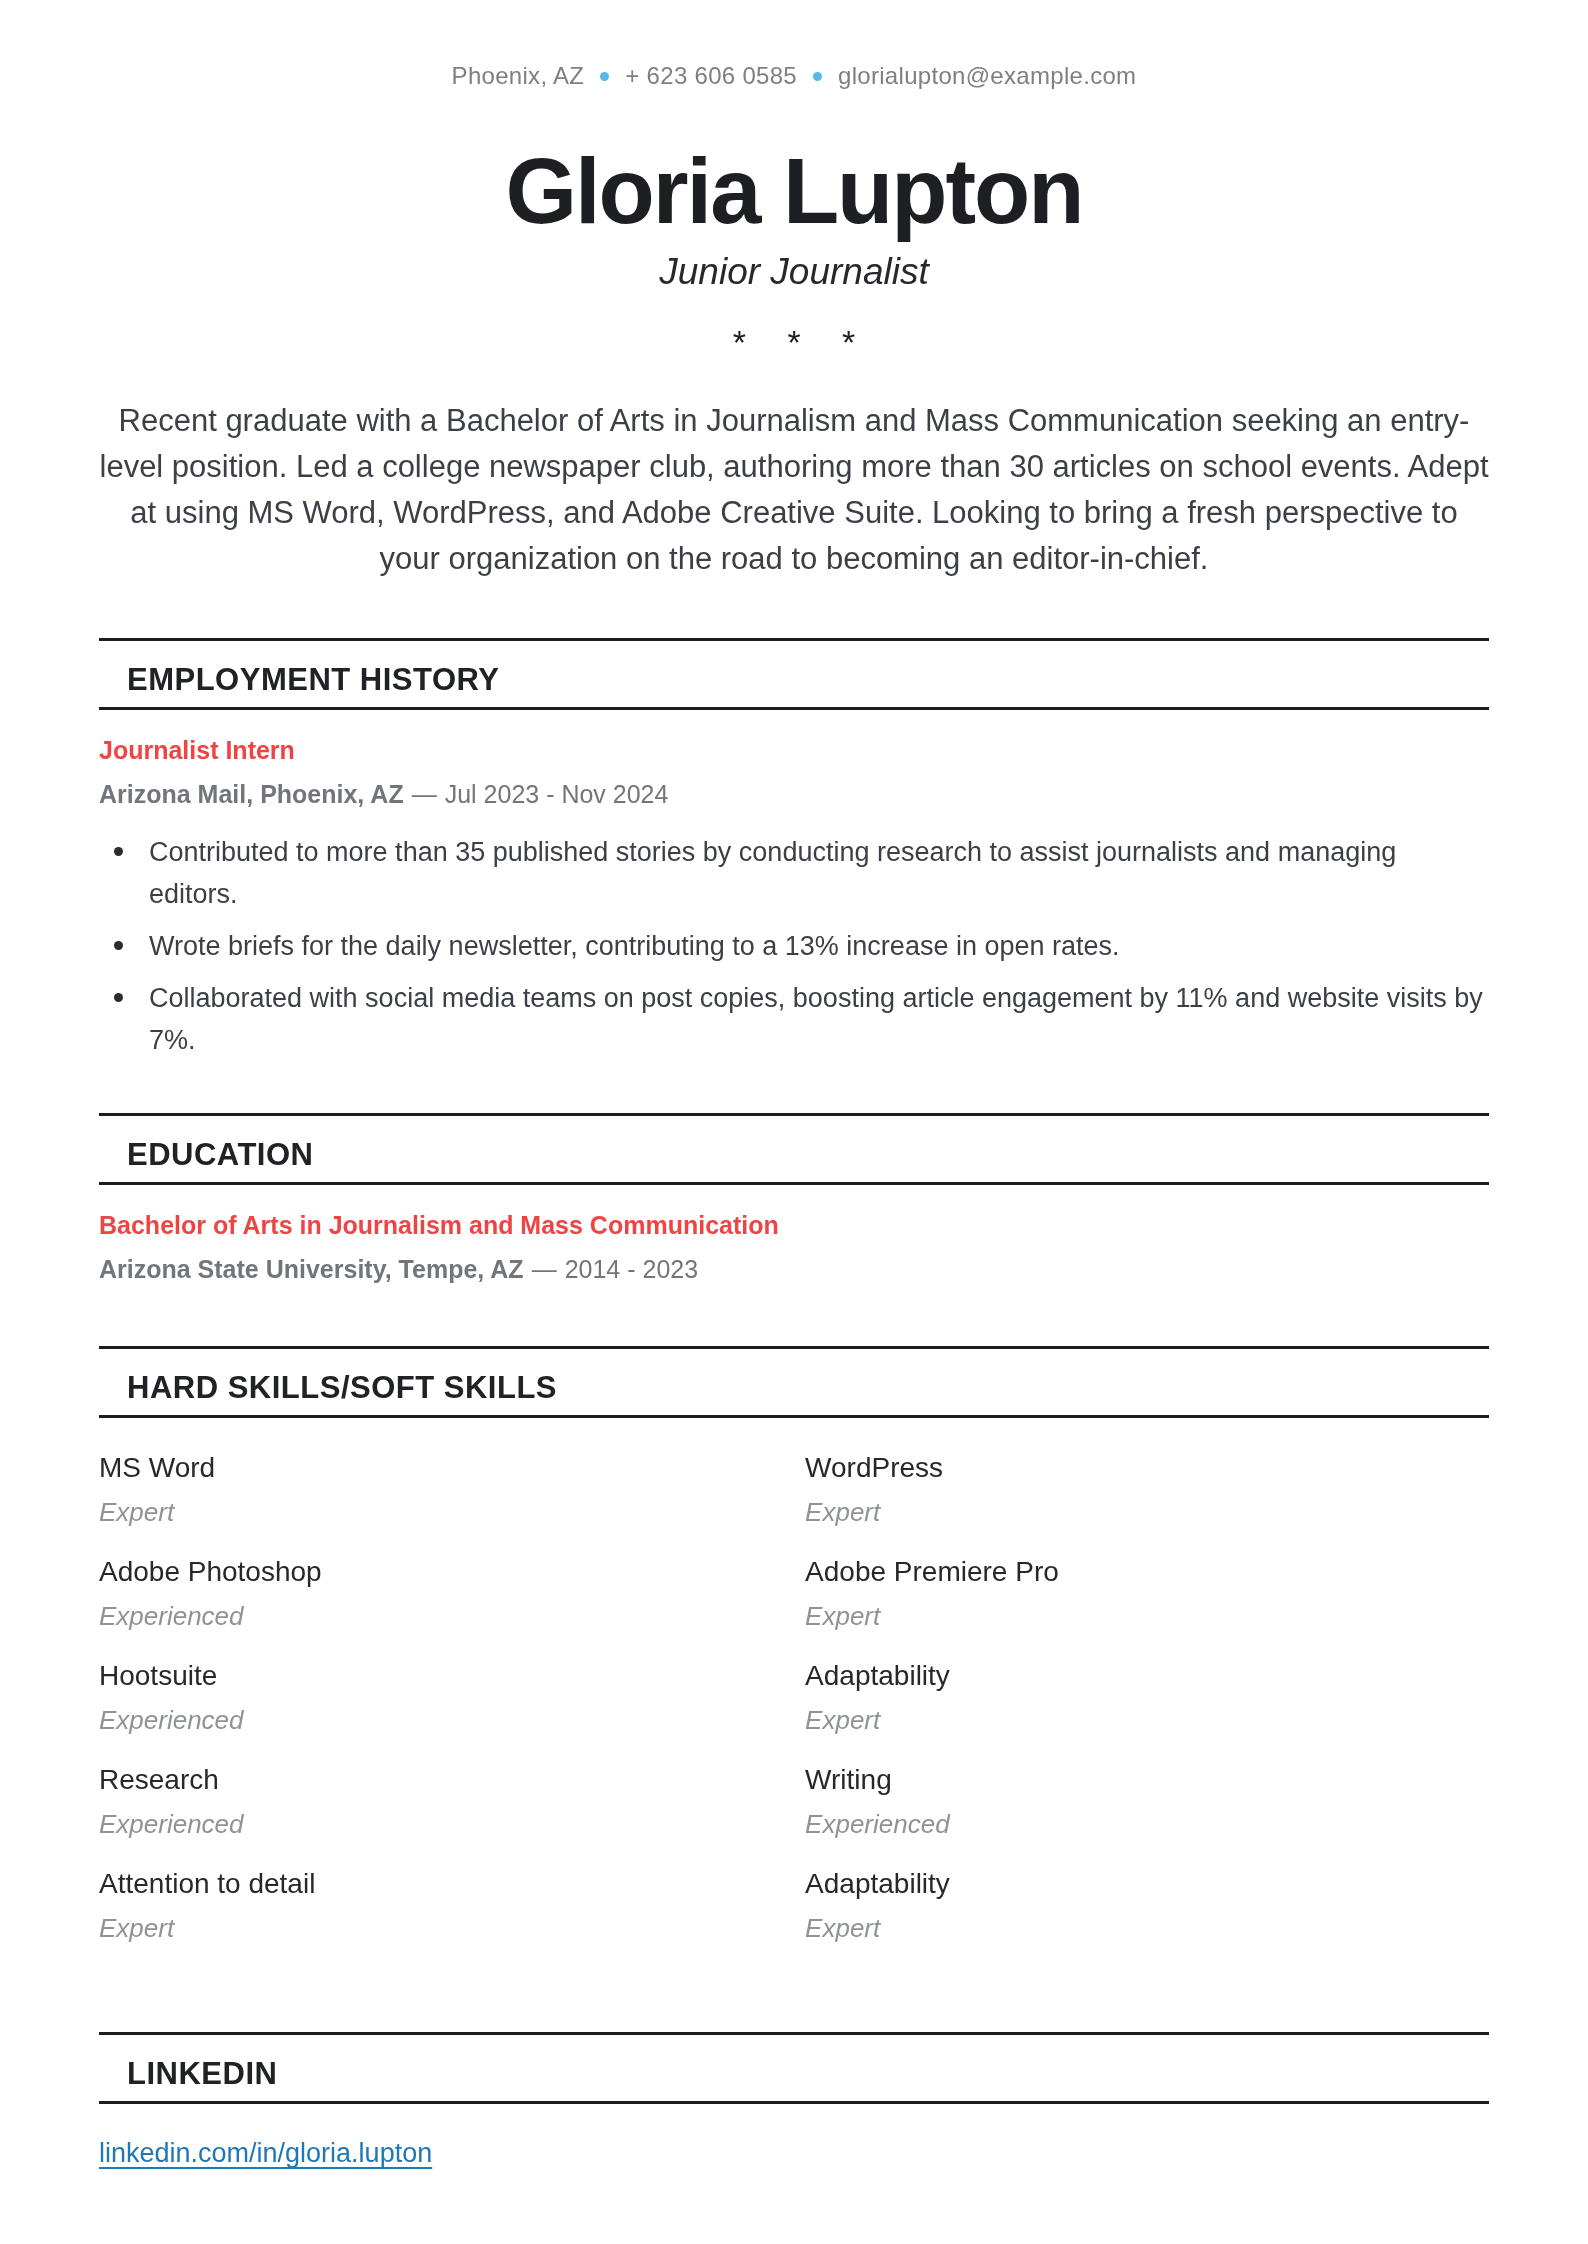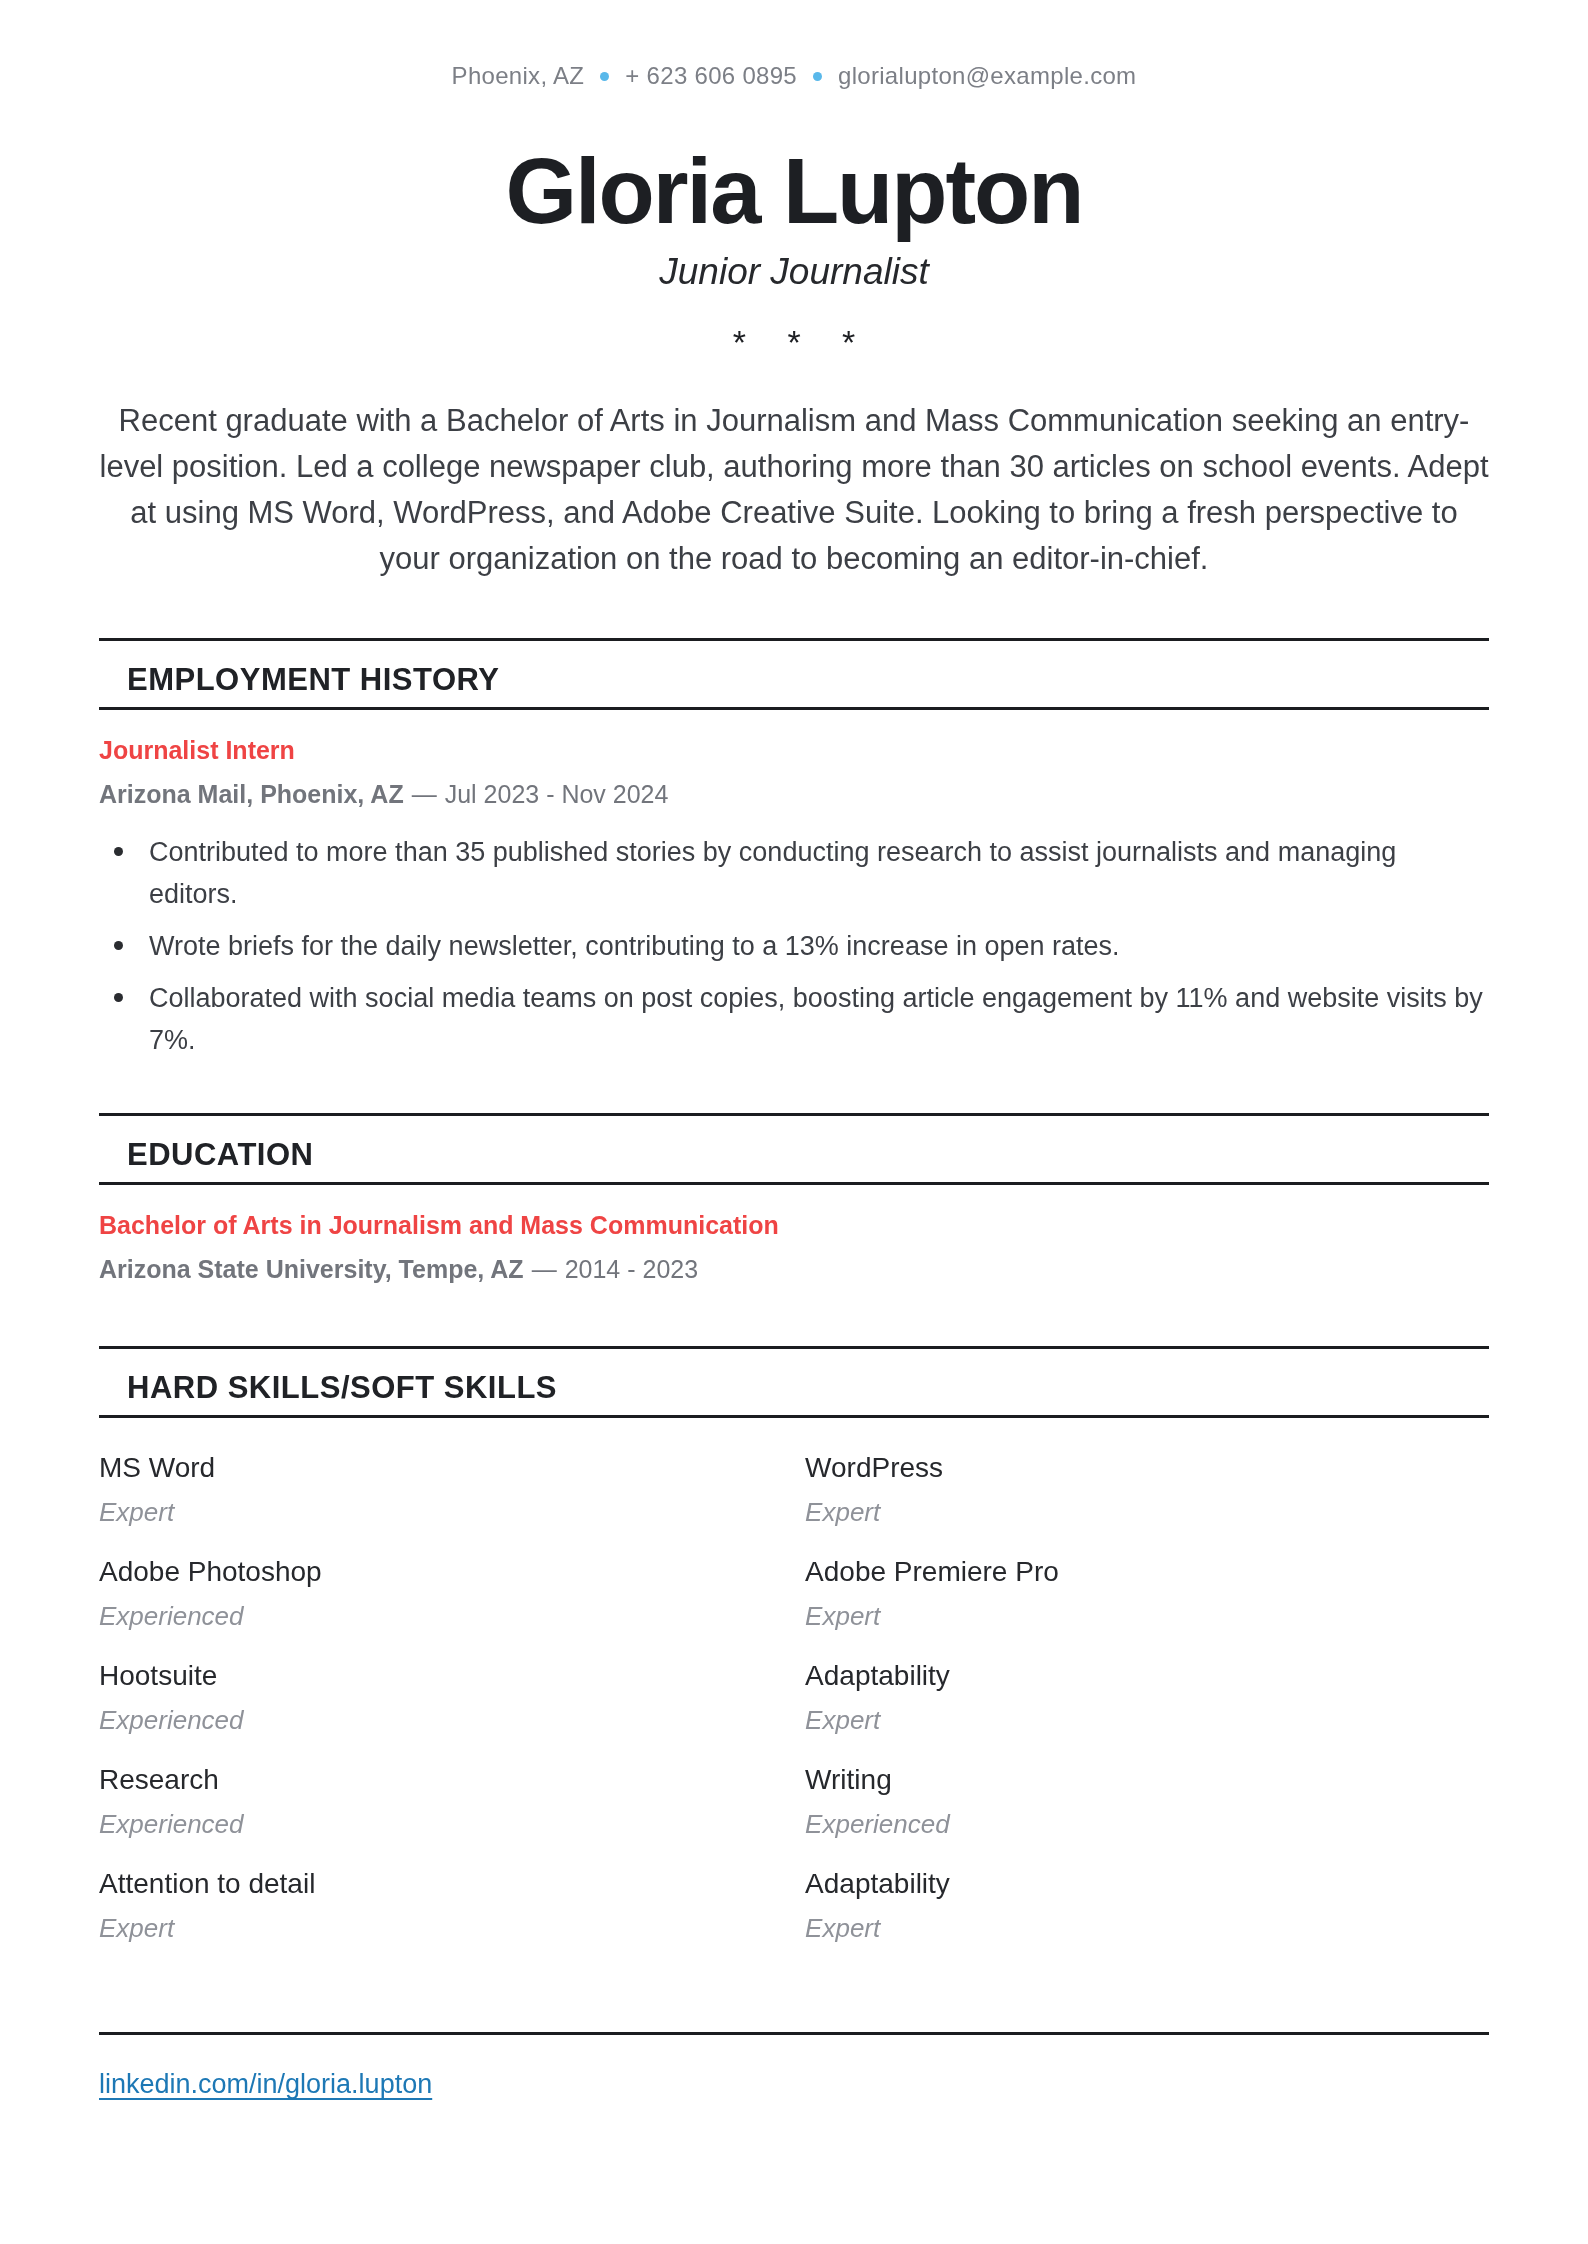--- a/index.html
+++ b/index.html
@@ -129,21 +129,21 @@
   .li-section { margin-top: 60px; }
 </style>
 </head>
 <body>
 
 <div class="page">
 
   <div class="contact">
     <span>Phoenix, AZ</span>
     <span class="dot"></span>
-    <span>+ 623 606 0895</span>
+    <span>+ 623 606 0585</span>
     <span class="dot"></span>
     <span>glorialupton@example.com</span>
   </div>
 
   <h1 class="name">Gloria Lupton</h1>
   <div class="cand-title">Junior Journalist</div>
   <div class="stars">* * *</div>
 
   <p class="summary">Recent graduate with a Bachelor of Arts in Journalism and Mass Communication seeking an entry-level position. Led a college newspaper club, authoring more than 30 articles on school events. Adept at using MS Word, WordPress, and Adobe Creative Suite. Looking to bring a fresh perspective to your organization on the road to becoming an editor-in-chief.</p>
 
@@ -208,16 +208,17 @@
         <div class="s-level">Expert</div>
       </div>
       <div class="skill">
         <div class="s-name">Adaptability</div>
         <div class="s-level">Expert</div>
       </div>
     </div>
   </div>
 
   <div class="section li-section">
+    <div class="sec-head">LINKEDIN</div>
     <a class="link" href="#">linkedin.com/in/gloria.lupton</a>
   </div>
 
 </div>
 
 </body></html>

